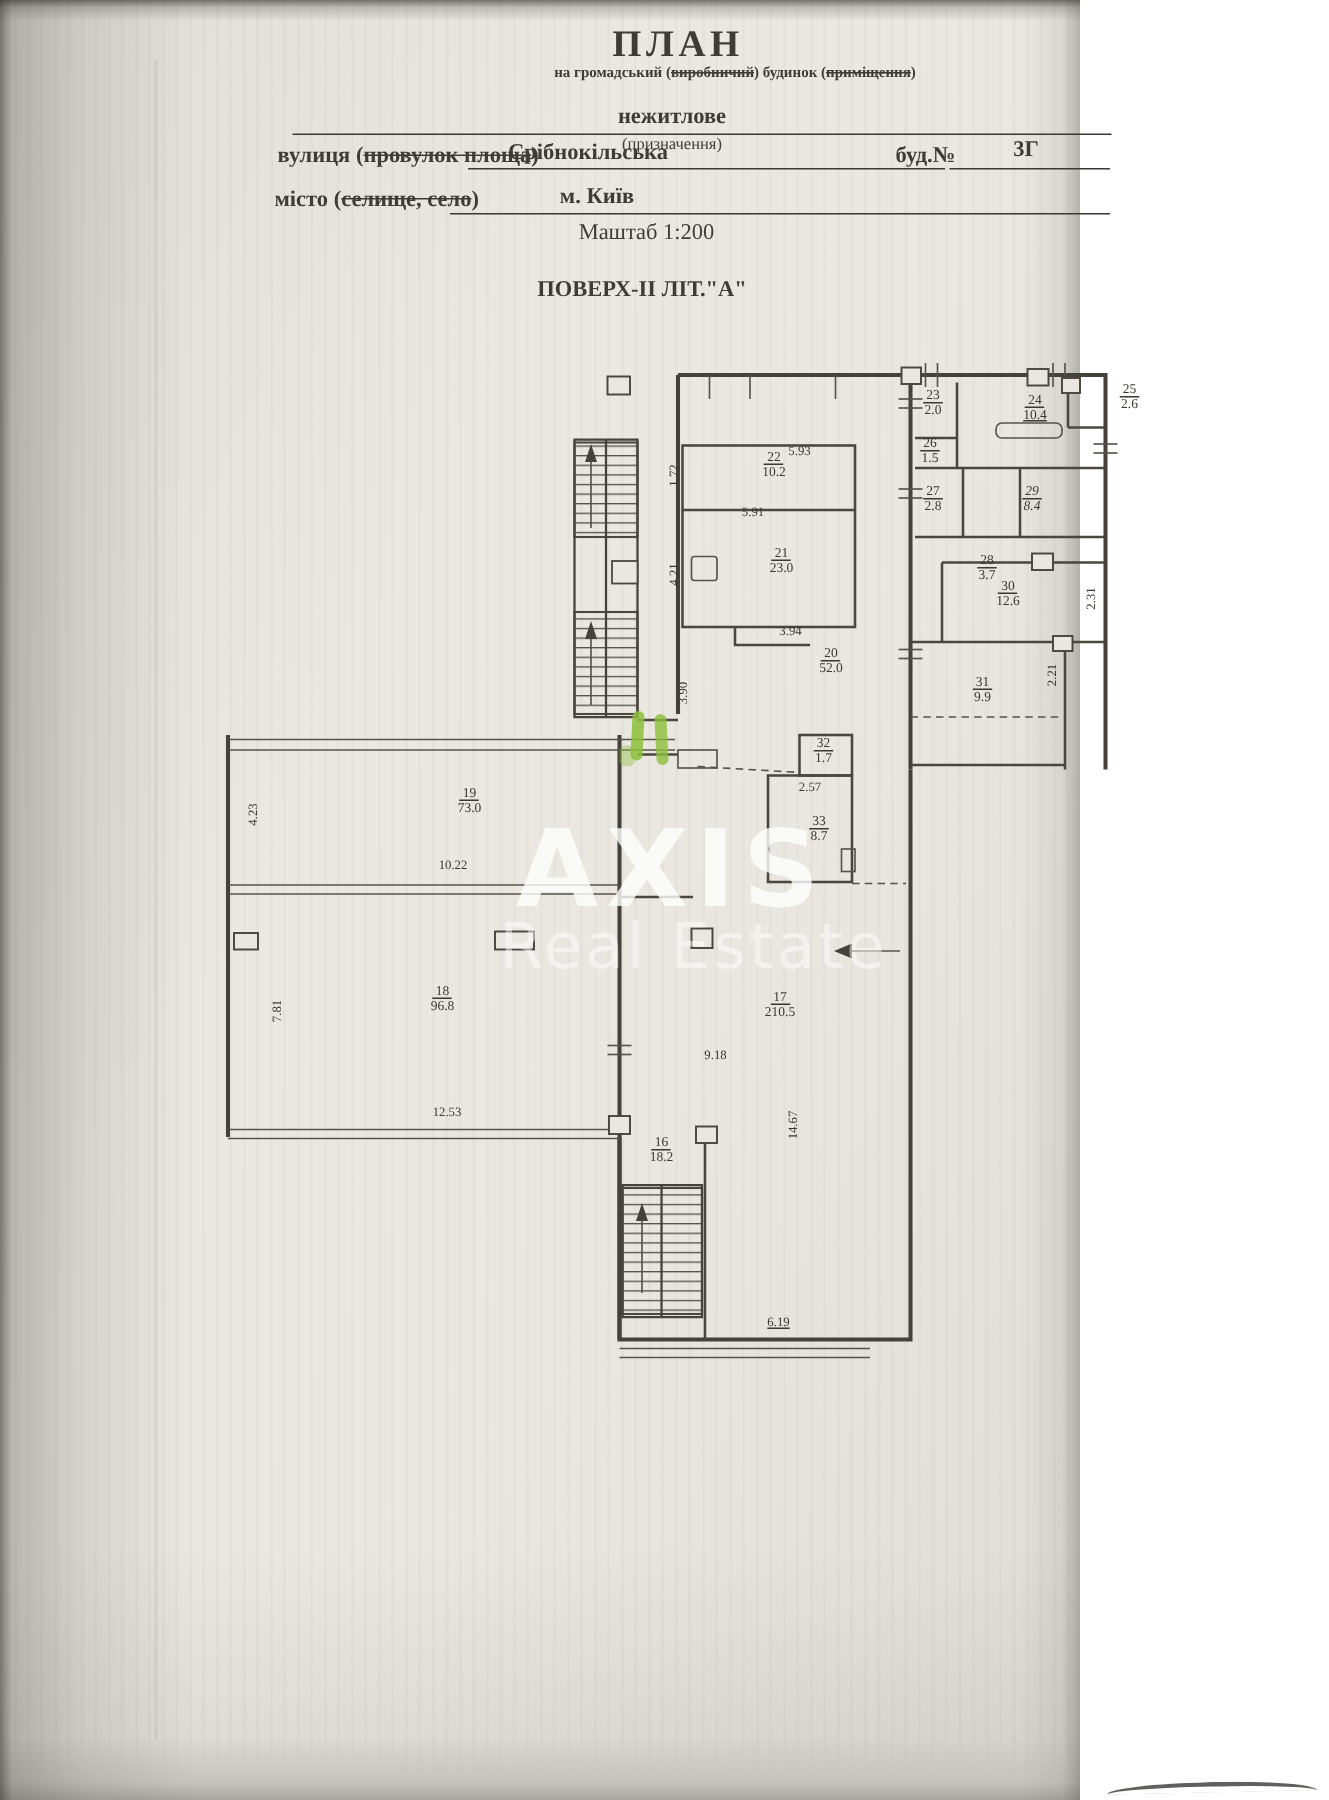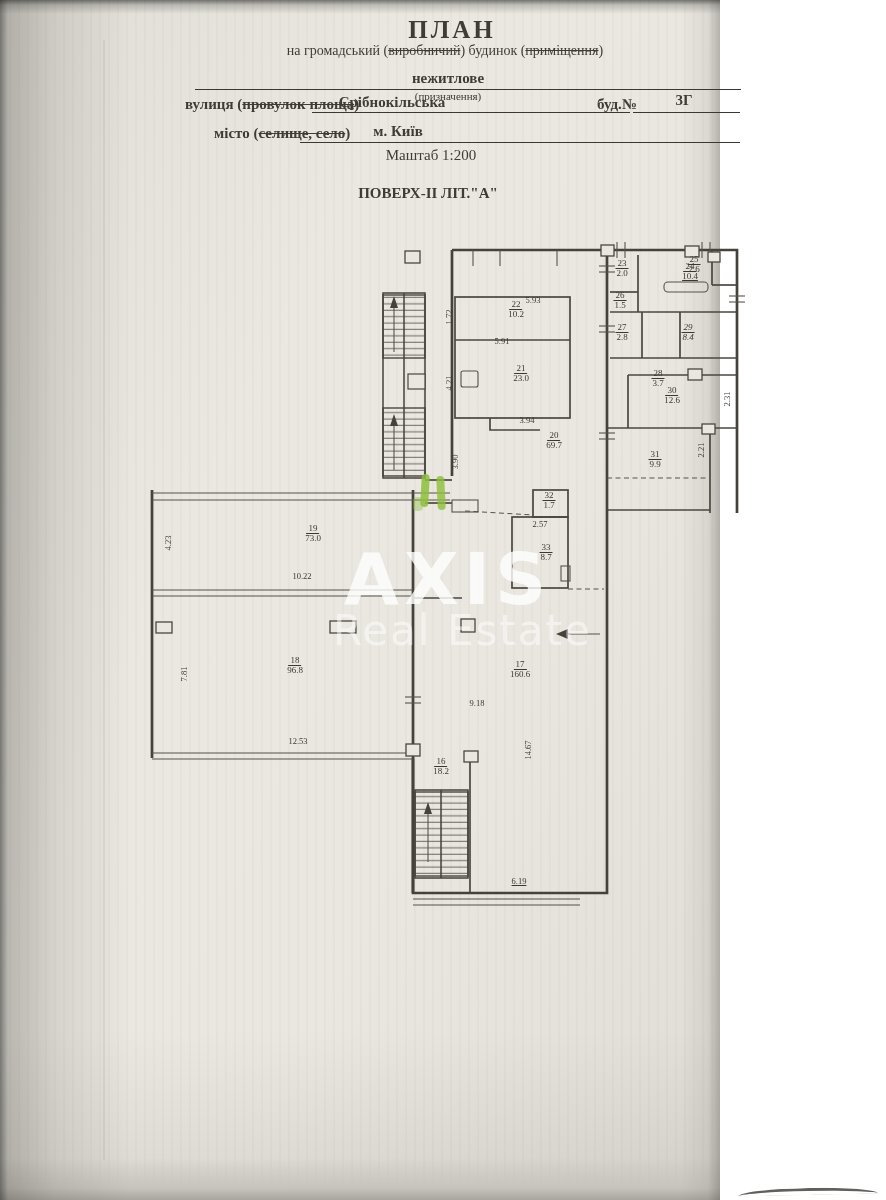--- a/index.html
+++ b/index.html
@@ -17,21 +17,21 @@
   }
   .crease{position:absolute;top:40px;left:103px;width:2px;height:1120px;background:rgba(100,98,90,.10);}
   .corner-mark{position:absolute;left:738px;top:1188px;width:140px;height:4px;border-radius:50%/100% 100% 0 0;border-top:3px solid rgba(45,43,38,.75);transform:rotate(-1.2deg);}
 
   
   .hdr{position:absolute;left:0;top:0;width:886px;}
   .hline{position:absolute;height:0;border-top:1.6px solid #3a3831;}
   .t{position:absolute;white-space:nowrap;}
   .ctr{transform:translateX(-50%);}
   .title{font-size:25px;font-weight:bold;letter-spacing:3px;}
-  .sub{font-size:14px;font-weight:normal;}
+  .sub{font-size:10px;font-weight:bold;margin-left:45px;}
   .fld{font-size:15px;font-weight:bold;}
   .small{font-size:11px;}
   .strike{text-decoration:line-through;}
 
   
   .plan-svg{position:absolute;left:0;top:0;width:886px;height:1200px;}
   .w-outer path, .w-outer rect{stroke:#45423b;stroke-width:2.7;fill:none;}
   .w-inner path, .w-inner rect{stroke:#4a473f;stroke-width:1.7;fill:none;}
   .w-thin path, .w-thin rect{stroke:#56534a;stroke-width:1.1;fill:none;}
   .w-dash path{stroke:#56534a;stroke-width:1.1;fill:none;stroke-dasharray:5 3.5;}
@@ -66,21 +66,21 @@
     <div class="hline" style="left:195px;top:89px;width:546px;"></div>
     <div class="t ctr small" style="left:448px;top:90px;">(призначення)</div>
 
     <div class="t fld" style="left:185px;top:96px;"><span>вулиця (</span><span class="strike">провулок площа</span><span>)</span></div>
     <div class="t ctr fld" style="left:392px;top:94px;">Срібнокільська</div>
     <div class="hline" style="left:312px;top:112px;width:318px;"></div>
     <div class="t fld" style="left:597px;top:96px;">буд.№</div>
     <div class="t ctr fld" style="left:684px;top:92px;">3Г</div>
     <div class="hline" style="left:633px;top:112px;width:107px;"></div>
 
-    <div class="t fld" style="left:183px;top:125px;margin-left:31px;"><span>місто (</span><span class="strike">селище, село</span><span>)</span></div>
+    <div class="t fld" style="left:183px;top:125px;"><span>місто (</span><span class="strike">селище, село</span><span>)</span></div>
     <div class="t ctr fld" style="left:398px;top:123px;">м. Київ</div>
     <div class="hline" style="left:300px;top:142px;width:440px;"></div>
 
     <div class="t ctr fld" style="left:431px;top:147px;font-weight:normal;">Маштаб 1:200</div>
     <div class="t ctr fld" style="left:428px;top:185px;">ПОВЕРХ-II ЛІТ."А"</div>
   </div>
 
   <svg class="plan-svg" viewBox="0 0 886 1200">
     <defs>
       <pattern id="stairHatch" width="8" height="6.4" patternUnits="userSpaceOnUse">
@@ -197,35 +197,35 @@
         <polygon points="390,426 394,414 398,426"></polygon>
         <polygon points="424,814 428,802 432,814"></polygon>
         <polygon points="556,634 568,629 568,639"></polygon>
       </g>
     </g>
   </svg>
 
   <div>
     <div class="room" style="left:516px;top:300px;"><span class="num">22</span><span class="area">10.2</span></div>
     <div class="room" style="left:521px;top:364px;"><span class="num">21</span><span class="area">23.0</span></div>
-    <div class="room" style="left:554px;top:431px;"><span class="num">20</span><span class="area">69.7</span></div>
+    <div class="room" style="left:554px;top:431px;"><span class="num">20</span><span class="area">52.0</span></div>
     <div class="room" style="left:622px;top:259px;"><span class="num">23</span><span class="area">2.0</span></div>
     <div class="room" style="left:690px;top:262px;text-decoration:underline;"><span class="num">24</span><span class="area">10.4</span></div>
-    <div class="room" style="left:694px;top:255px;"><span class="num">25</span><span class="area">2.6</span></div>
+    <div class="room" style="left:753px;top:255px;"><span class="num">25</span><span class="area">2.6</span></div>
     <div class="room" style="left:620px;top:291px;"><span class="num">26</span><span class="area">1.5</span></div>
     <div class="room" style="left:622px;top:323px;"><span class="num">27</span><span class="area">2.8</span></div>
     <div class="room" style="left:658px;top:321px;margin-top:48px;"><span class="num">28</span><span class="area">3.7</span></div>
     <div class="room" style="left:688px;top:323px;font-style:italic;"><span class="num">29</span><span class="area">8.4</span></div>
     <div class="room" style="left:672px;top:386px;"><span class="num">30</span><span class="area">12.6</span></div>
     <div class="room" style="left:655px;top:450px;"><span class="num">31</span><span class="area">9.9</span></div>
     <div class="room" style="left:549px;top:491px;"><span class="num">32</span><span class="area">1.7</span></div>
     <div class="room" style="left:546px;top:543px;"><span class="num">33</span><span class="area">8.7</span></div>
     <div class="room" style="left:313px;top:524px;"><span class="num">19</span><span class="area">73.0</span></div>
     <div class="room" style="left:295px;top:656px;"><span class="num">18</span><span class="area">96.8</span></div>
-    <div class="room" style="left:520px;top:660px;"><span class="num">17</span><span class="area">160.6</span></div>
+    <div class="room" style="left:520px;top:660px;"><span class="num">17</span><span class="area">210.5</span></div>
     <div class="room" style="left:441px;top:757px;"><span class="num">16</span><span class="area">18.2</span></div>
   </div>
 
   <div>
     <span class="dim" style="left:533px;top:295px;">5.93</span>
     <span class="dim v" style="left:449px;top:312px;">1.72</span>
     <span class="dim" style="left:502px;top:336px;">5.91</span>
     <span class="dim v" style="left:449px;top:378px;">4.21</span>
     <span class="dim" style="left:527px;top:415px;">3.94</span>
     <span class="dim v" style="left:455px;top:457px;">3.90</span>

